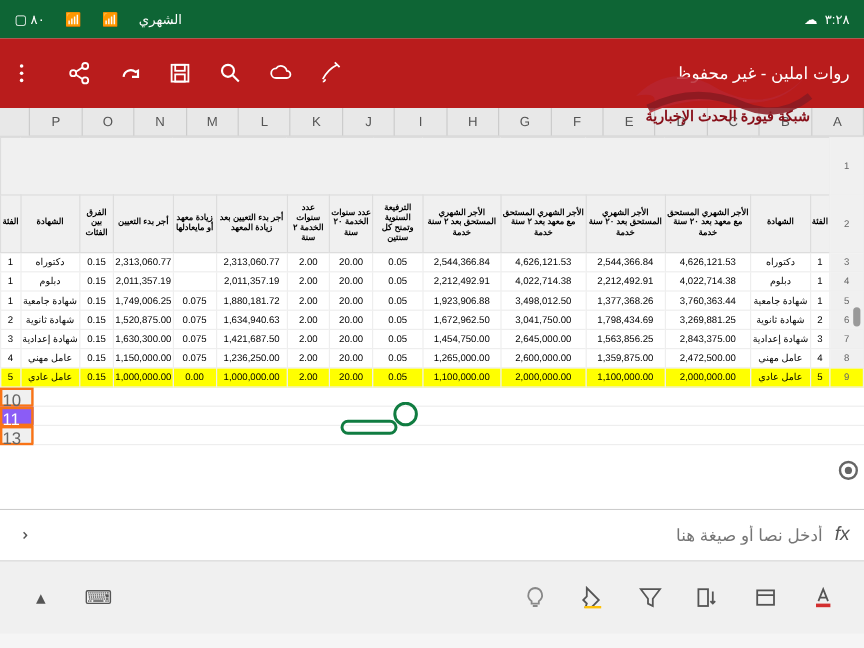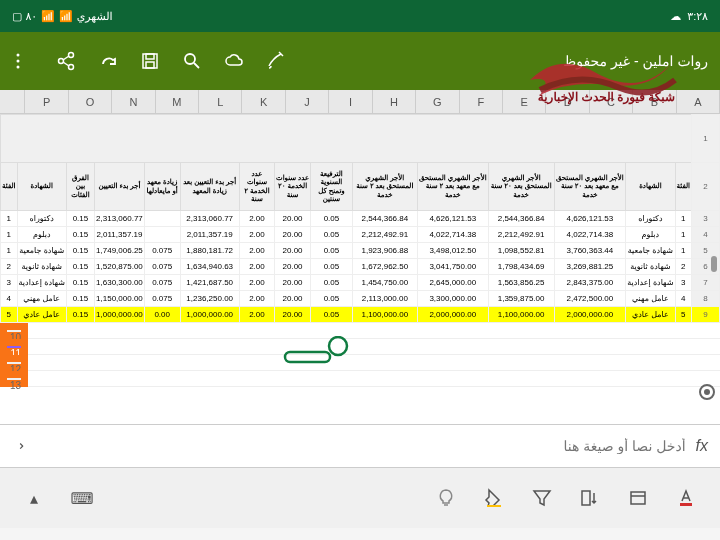--- a/index.html
+++ b/index.html
@@ -1,34 +1,34 @@
 <!DOCTYPE html>
 <html><head>
 <meta charset="utf-8">
 <style>
 *{margin:0;padding:0;box-sizing:border-box;font-family:Arial,sans-serif}
 body{width:720px;height:540px;background:#f5f5f5;position:relative;overflow:hidden}
 .status-bar{height:32px;background:#0e6535;display:flex;justify-content:space-between;align-items:center;padding:0 12px;color:#fff;font-size:11px}
-.status-left{display:flex;gap:4px;align-items:center}
+.status-left{display:flex;gap:17px;align-items:center}
 .status-right{display:flex;gap:6px;align-items:center}
-.app-header{height:58px;background:#4d7c0f;display:flex;align-items:center;justify-content:space-between;padding:0 12px;position:relative}
+.app-header{height:58px;background:#b91c1c;display:flex;align-items:center;justify-content:space-between;padding:0 12px;position:relative}
 .header-left{display:flex;gap:18px;align-items:center}
 .header-icon{width:24px;height:24px;display:flex;align-items:center;justify-content:center;color:#fff;cursor:pointer}
 .doc-title{color:#fff;font-size:14px;direction:rtl}
 .watermark{position:absolute;right:30px;top:40px;z-index:100;pointer-events:none;opacity:0.85}
 .watermark svg{width:180px;height:80px}
 .watermark-text{position:absolute;top:90px;right:45px;color:#88101a;font-size:12px;direction:rtl;font-weight:bold}
 .col-headers{height:24px;display:flex;background:#e8e8e8;border-bottom:1px solid #ccc}
 .row-num-spacer{width:28px;background:#e8e8e8;border-right:1px solid #ccc}
 .col-h{width:48px;text-align:center;font-size:11px;color:#555;line-height:24px;border-right:1px solid #ccc}
 .sheet-area{height:310px;background:#fff;overflow:hidden;position:relative}
 .sheet-table{width:100%;border-collapse:collapse;font-size:8px;direction:rtl}
 .sheet-table th{background:#f0f0f0;font-size:7px;padding:2px 1px;border:1px solid #ddd;text-align:center;line-height:1.2;vertical-align:middle;height:48px}
 .sheet-table td{border:1px solid #eee;text-align:center;padding:3px 1px;font-size:8px;white-space:nowrap}
-.row-num{width:28px;background:#f0f0f0;color:#666;font-size:10px;text-align:right;border:7px solid #f97316}
+.row-num{width:28px;background:#f0f0f0;color:#666;font-size:14px;text-align:left;border:2px solid #f97316}
 .row-num.sel{background:#8b5cf6;color:#fff}
 .hl td{background:#ffff00}
 .selection-handle{position:absolute;bottom:54px;left:280px;pointer-events:none}
 .selection-handle svg{width:70px;height:30px}
 .scroll-thumb{position:absolute;right:3px;top:142px;width:6px;height:16px;background:#999;border-radius:3px}
 .scroll-ind{position:absolute;right:5px;top:270px;width:16px;height:16px;border:2px solid #666;border-radius:50%}
 .scroll-ind::after{content:"";position:absolute;top:3px;left:3px;width:6px;height:6px;background:#666;border-radius:50%}
 .formula-bar{height:44px;background:#fff;border-top:1px solid #ccc;border-bottom:1px solid #ccc;display:flex;align-items:center;padding:0 12px;direction:rtl}
 .fx-label{font-style:italic;font-size:16px;color:#555;margin-left:10px}
 .fx-input{flex:1;border:none;font-size:14px;color:#aaa;direction:rtl;background:transparent}
@@ -196,21 +196,21 @@
           <td>2,011,357.19</td>
           <td>0.15</td>
           <td>دبلوم</td>
           <td>1</td>
         </tr>
         <tr>
           <td class="row-num">5</td>
           <td>1</td>
           <td>شهادة جامعية</td>
           <td>3,760,363.44</td>
-          <td>1,098,552.81</td>
+          <td>1,377,368.26</td>
           <td>3,498,012.50</td>
           <td>1,923,906.88</td>
           <td>0.05</td>
           <td>20.00</td>
           <td>2.00</td>
           <td>1,880,181.72</td>
           <td>0.075</td>
           <td>1,749,006.25</td>
           <td>0.15</td>
           <td>شهادة جامعية</td>
@@ -251,22 +251,22 @@
           <td>0.15</td>
           <td>شهادة إعدادية</td>
           <td>3</td>
         </tr>
         <tr>
           <td class="row-num">8</td>
           <td>4</td>
           <td>عامل مهني</td>
           <td>2,472,500.00</td>
           <td>1,359,875.00</td>
-          <td>3,300,000.00</td>
-          <td>2,113,000.00</td>
+          <td>2,600,000.00</td>
+          <td>1,265,000.00</td>
           <td>0.05</td>
           <td>20.00</td>
           <td>2.00</td>
           <td>1,236,250.00</td>
           <td>0.075</td>
           <td>1,150,000.00</td>
           <td>0.15</td>
           <td>عامل مهني</td>
           <td>4</td>
         </tr>
@@ -293,24 +293,20 @@
   <div class="empty-rows" id="empty-rows">
       <div class="empty-row">
         <div class="row-num">10</div>
         <div class="empty-cells"></div>
       </div>
       <div class="empty-row">
         <div class="row-num sel">11</div>
         <div class="empty-cells"></div>
       </div>
       <div class="empty-row">
-        <div class="row-num">12</div>
-        <div class="empty-cells"></div>
-      </div>
-      <div class="empty-row">
         <div class="row-num">13</div>
         <div class="empty-cells"></div>
       </div>
     </div>
   <div class="selection-handle">
     <svg viewBox="0 0 70 30">
         <circle cx="58" cy="10" r="9" fill="none" stroke="#107c41" stroke-width="2.5"></circle>
         <rect x="5" y="16" width="45" height="10" rx="5" fill="none" stroke="#107c41" stroke-width="2.5"></rect>
       </svg>
   </div>

